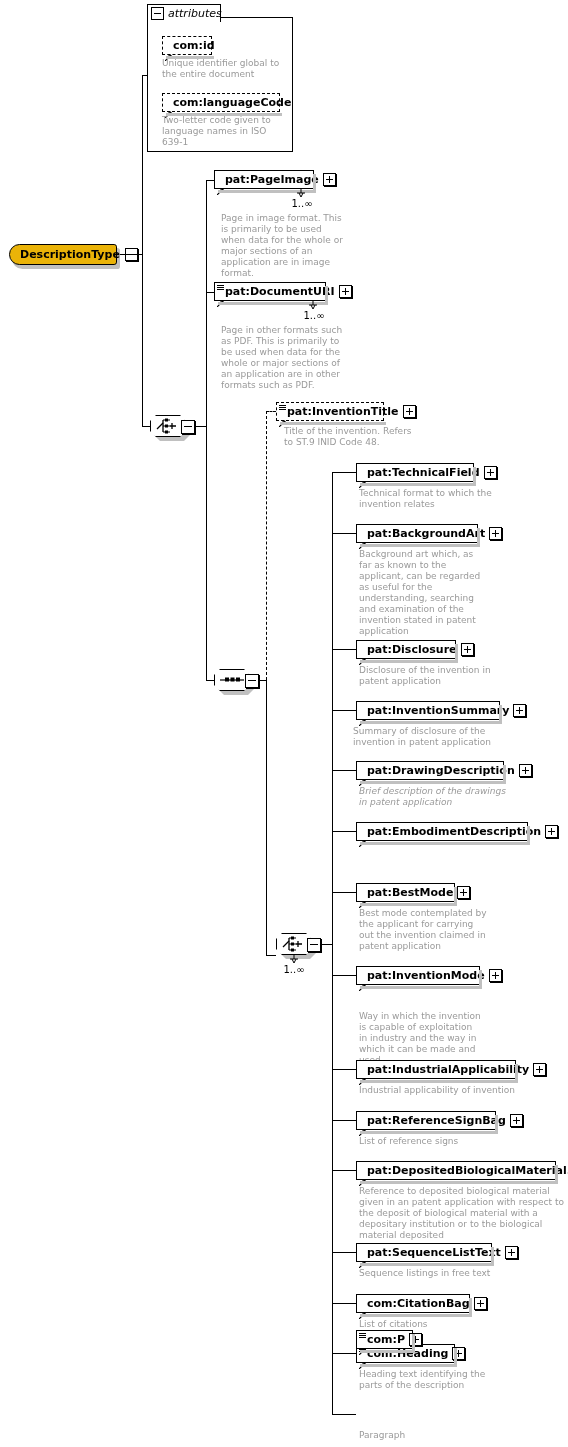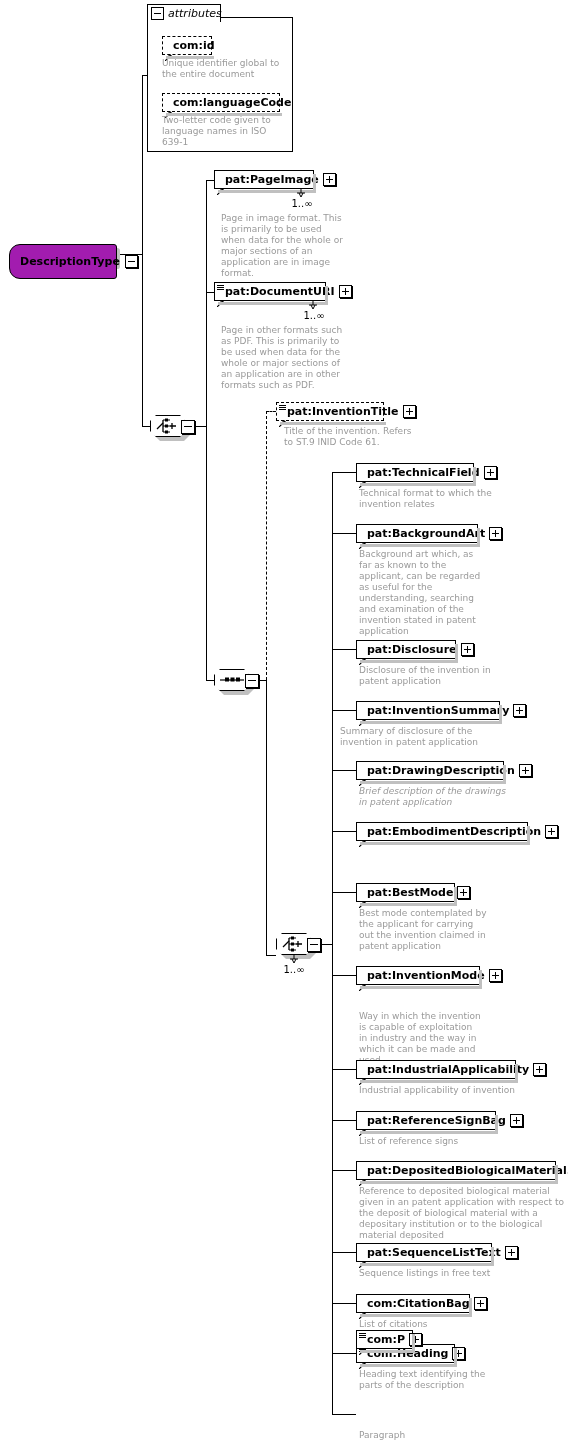--- a/index.html
+++ b/index.html
@@ -49,21 +49,21 @@
   .minus:before{content:"";position:absolute;left:2px;top:5px;width:7px;height:1px;background:#000;}
 
   
   .doc{position:absolute;font-size:9px;color:#9a9a9a;line-height:11px;
        font-family:"DejaVu Sans","Liberation Sans",sans-serif;}
 
   
   .occ{position:absolute;font-size:10px;color:#000;line-height:10px;}
 
   
-  .typebox{position:absolute;height:35px;border:1px solid #000;background:#a21caf;
+  .typebox{position:absolute;height:21px;border:1px solid #000;background:#eab308;
            border-radius:11px 3px 3px 11px;display:flex;align-items:center;
            padding:0 3px 0 10px;box-sizing:border-box;}
   .typebox .tn{font-size:11px;font-weight:bold;color:#000;}
   .typeshadow{position:absolute;background:#c0c0c0;}
 
   
   .attrbox{position:absolute;border:1px solid #000;background:#fff;box-sizing:border-box;}
   .attrtab{position:absolute;border:1px solid #000;background:#fff;
            height:18px;display:flex;align-items:center;padding:0 16px 0 3px;
            box-sizing:border-box;border-bottom:none;}
@@ -217,21 +217,21 @@
       </span>
     <span class="arw">
       <svg width="7" height="7" viewBox="0 0 7 7">
           <path d="M0 7 L6 1 M6 1 L3 1 M6 1 L6 4" stroke="#000" stroke-width="1.2" fill="none"></path>
         </svg>
     </span>
     <span class="nm">pat:InventionTitle</span>
     <span class="plus"></span>
     <span class="shadow"></span>
   </div>
-  <div class="doc" style="left:284px;top:426px;width:128px;">Title of the invention. Refers to ST.9 INID Code 61.</div>
+  <div class="doc" style="left:284px;top:426px;width:128px;">Title of the invention. Refers to ST.9 INID Code 48.</div>
 
   <div class="comp" style="left:276px;top:933px;">
     <div class="octsh"></div>
     <div class="oct"></div>
     <svg width="36" height="22" viewBox="0 0 36 22">
       <path d="M7 14 L13 8" stroke="#000" stroke-width="1.3" fill="none"></path>
       <path d="M13 5 L13 17" stroke="#000" stroke-width="1.3" fill="none"></path>
       <rect x="15" y="3.5" width="3" height="3" fill="#000"></rect>
       <rect x="15" y="9.5" width="3" height="3" fill="#000"></rect>
       <rect x="15" y="15.5" width="3" height="3" fill="#000"></rect>
@@ -299,21 +299,21 @@
 
   <div class="node" style="left:356px;top:701px;width:144px;">
     <span class="arw"><svg width="7" height="7" viewBox="0 0 7 7">
           <path d="M0 7 L6 1 M6 1 L3 1 M6 1 L6 4" stroke="#000" stroke-width="1.2" fill="none"></path>
         </svg></span>
     <span class="nm">pat:InventionSummary</span>
     <span class="plus"></span>
     <span class="shadow"></span>
       <span class="shadowr"></span>
   </div>
-  <div class="doc" style="left:340px;top:726px;width:142px;">Summary of disclosure of the invention in patent application</div>
+  <div class="doc" style="left:353px;top:726px;width:142px;">Summary of disclosure of the invention in patent application</div>
 
   <div class="node" style="left:356px;top:761px;width:148px;">
     <span class="arw"><svg width="7" height="7" viewBox="0 0 7 7">
           <path d="M0 7 L6 1 M6 1 L3 1 M6 1 L6 4" stroke="#000" stroke-width="1.2" fill="none"></path>
         </svg></span>
     <span class="nm">pat:DrawingDescription</span>
     <span class="plus"></span>
     <span class="shadow"></span>
       <span class="shadowr"></span>
   </div>

